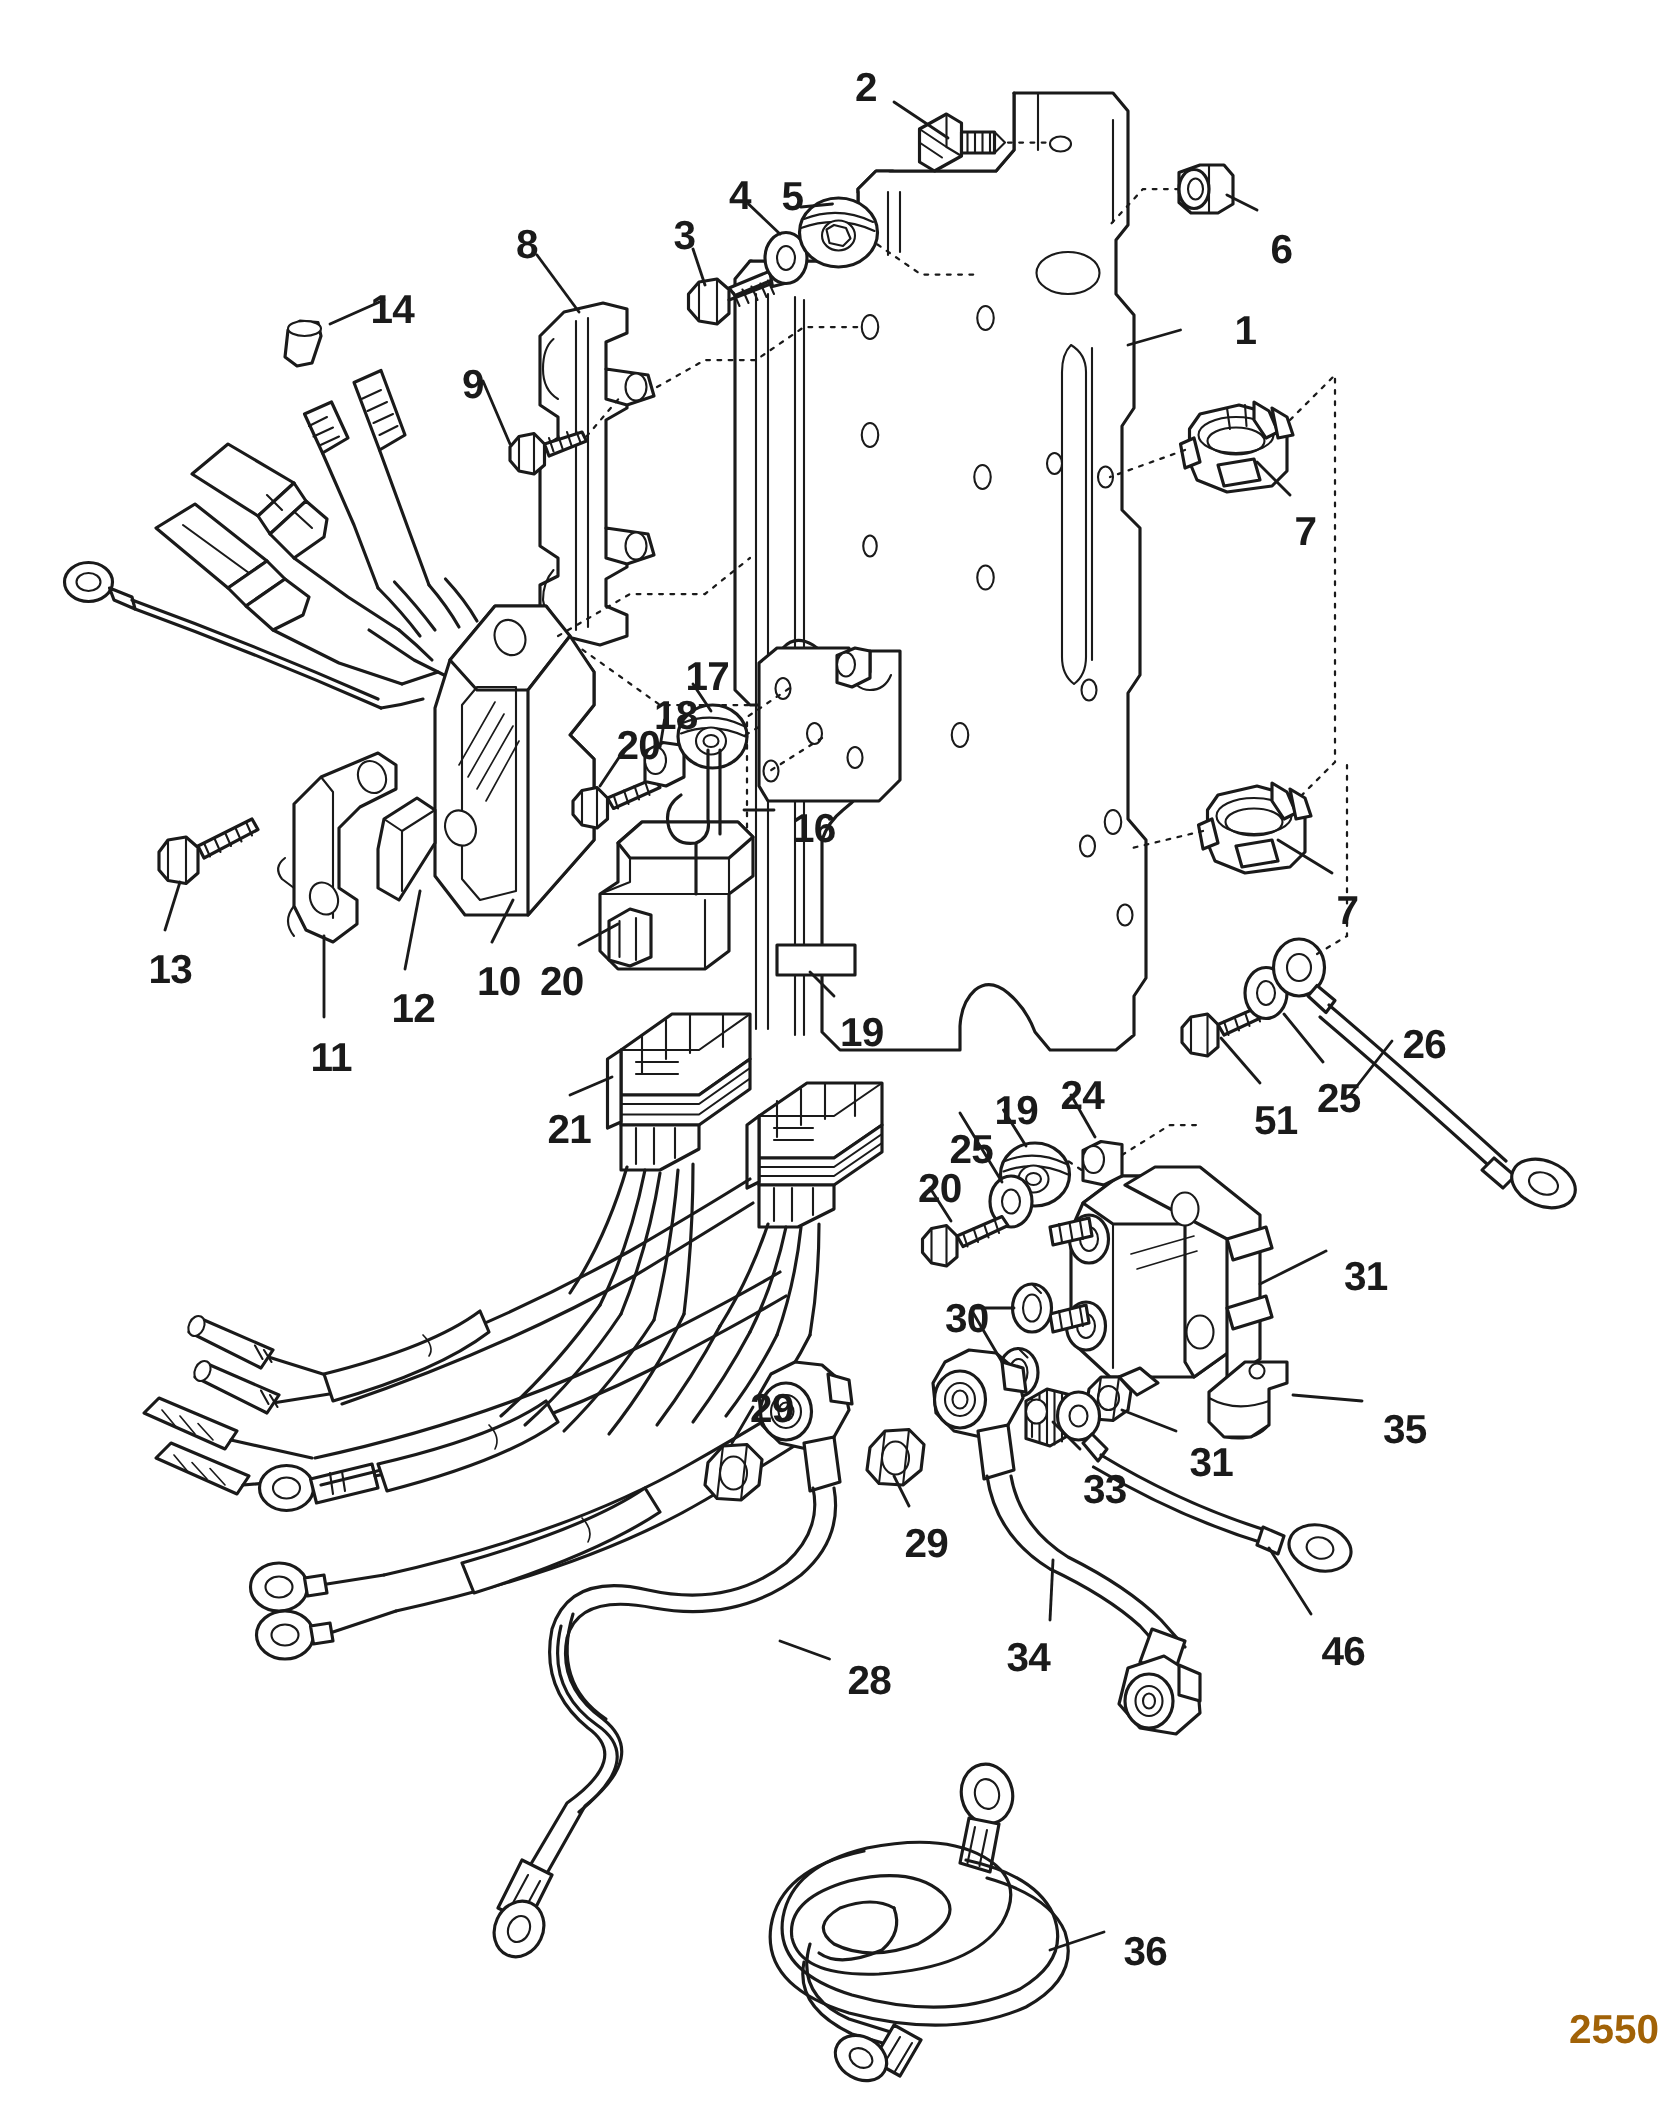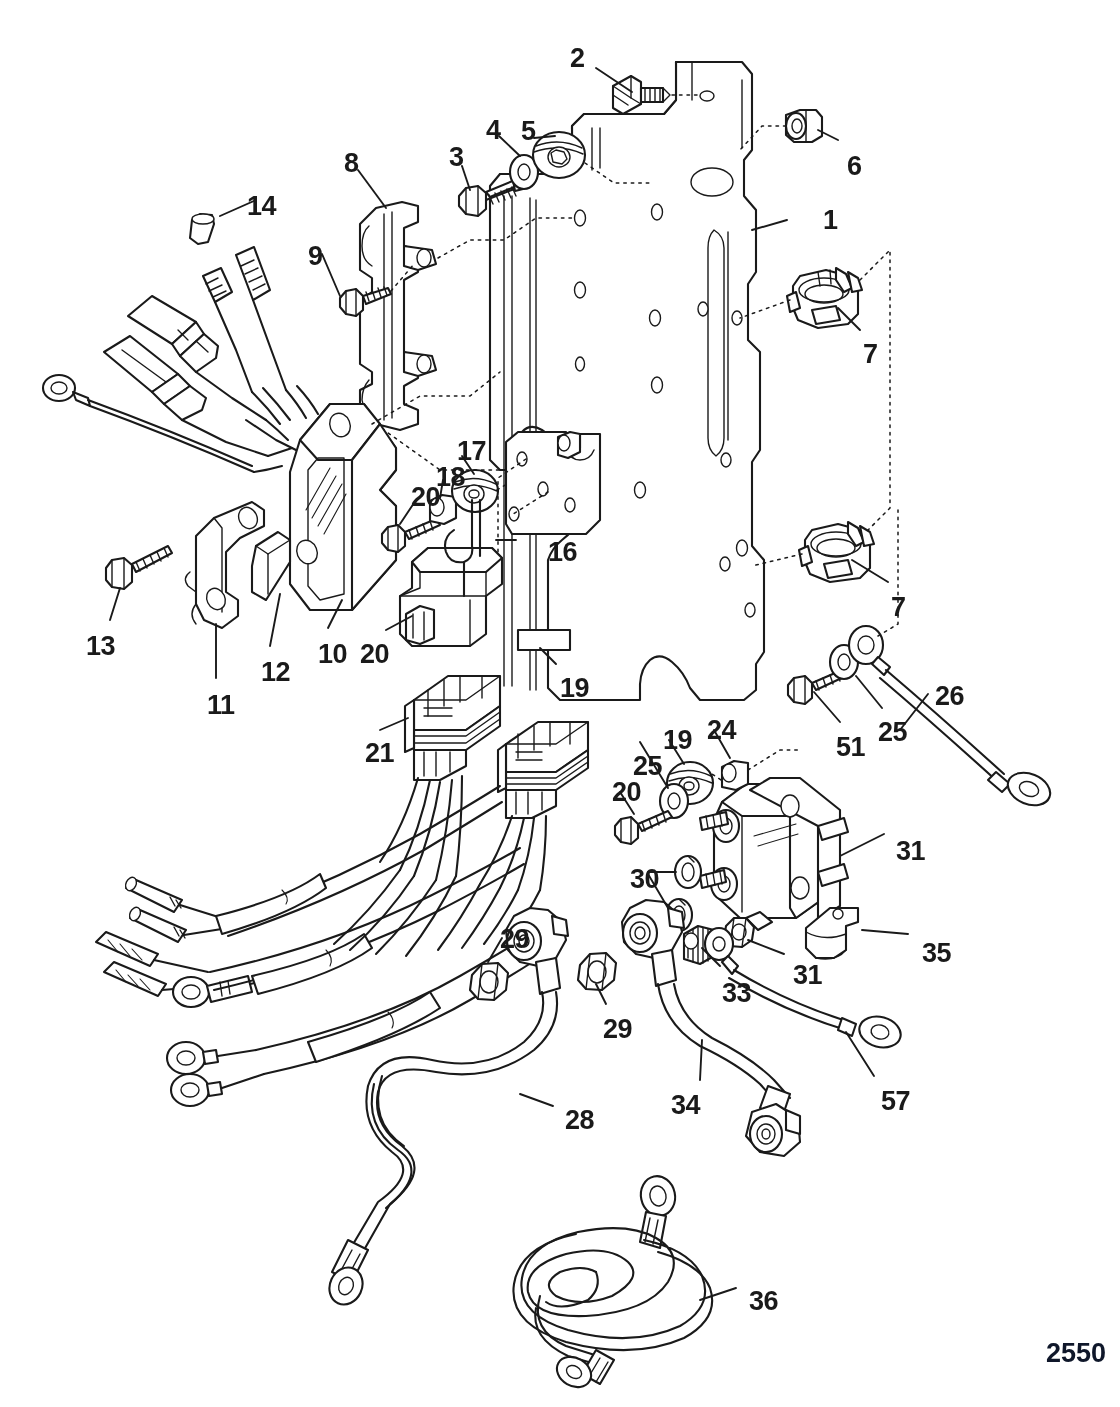--- a/index.html
+++ b/index.html
@@ -4,21 +4,21 @@
 <title>Parts Diagram 2550</title>
 <style>
   html,body{margin:0;padding:0;background:#ffffff;}
   body{font-family:"Liberation Sans",sans-serif;}
   #page{position:relative;width:1120px;height:1407px;background:#fff;overflow:hidden;}
   #art{position:absolute;left:0;top:0;width:1120px;height:1407px;}
   .callout{position:absolute;font-family:"Liberation Sans",sans-serif;font-weight:bold;
            font-size:27px;color:#1a1a1a;line-height:1;letter-spacing:-0.5px;
            white-space:nowrap;user-select:none;}
   #figure-number{position:absolute;right:14px;bottom:38px;font-family:"Liberation Sans",sans-serif;
-           font-weight:bold;font-size:27px;color:#0f172a;letter-spacing:0px;}
+           font-weight:bold;font-size:27px;color:#a16207;letter-spacing:0px;}
   svg{display:block;}
 </style>
 </head>
 <body>
 
 <div id="page">
 
   <svg id="art" viewBox="0 0 1120 1407" xmlns="http://www.w3.org/2000/svg">
     <defs>
       <style>
@@ -610,43 +610,43 @@
   <div class="callout" style="left:486px;top:117px">4</div>
   <div class="callout" style="left:521px;top:118px">5</div>
   <div class="callout" style="left:847px;top:153px">6</div>
   <div class="callout" style="left:863px;top:341px">7</div>
   <div class="callout" style="left:891px;top:594px">7</div>
   <div class="callout" style="left:344px;top:150px">8</div>
   <div class="callout" style="left:308px;top:243px">9</div>
   <div class="callout" style="left:318px;top:641px">10</div>
   <div class="callout" style="left:207px;top:692px">11</div>
   <div class="callout" style="left:261px;top:659px">12</div>
-  <div class="callout" style="left:86px;top:633px">13</div>
+  <div class="callout" style="left:99px;top:633px">13</div>
   <div class="callout" style="left:247px;top:193px">14</div>
   <div class="callout" style="left:360px;top:641px">20</div>
-  <div class="callout" style="left:548px;top:539px">16</div>
+  <div class="callout" style="left:528px;top:539px">16</div>
   <div class="callout" style="left:457px;top:438px">17</div>
   <div class="callout" style="left:436px;top:464px">18</div>
   <div class="callout" style="left:560px;top:675px">19</div>
   <div class="callout" style="left:411px;top:484px">20</div>
   <div class="callout" style="left:612px;top:779px">20</div>
   <div class="callout" style="left:365px;top:740px">21</div>
   <div class="callout" style="left:896px;top:838px">31</div>
   <div class="callout" style="left:663px;top:727px">19</div>
   <div class="callout" style="left:707px;top:717px">24</div>
   <div class="callout" style="left:633px;top:753px">25</div>
   <div class="callout" style="left:878px;top:719px">25</div>
   <div class="callout" style="left:935px;top:683px">26</div>
   <div class="callout" style="left:836px;top:734px">51</div>
   <div class="callout" style="left:565px;top:1107px">28</div>
   <div class="callout" style="left:500px;top:926px">29</div>
   <div class="callout" style="left:603px;top:1016px">29</div>
   <div class="callout" style="left:630px;top:866px">30</div>
   <div class="callout" style="left:793px;top:962px">31</div>
-  <div class="callout" style="left:881px;top:1088px">57</div>
+  <div class="callout" style="left:881px;top:1088px">46</div>
   <div class="callout" style="left:722px;top:980px">33</div>
   <div class="callout" style="left:671px;top:1092px">34</div>
   <div class="callout" style="left:922px;top:940px">35</div>
   <div class="callout" style="left:749px;top:1288px">36</div>
 
   <div id="figure-number">2550</div>
 
 </div>
 
 </body></html>

